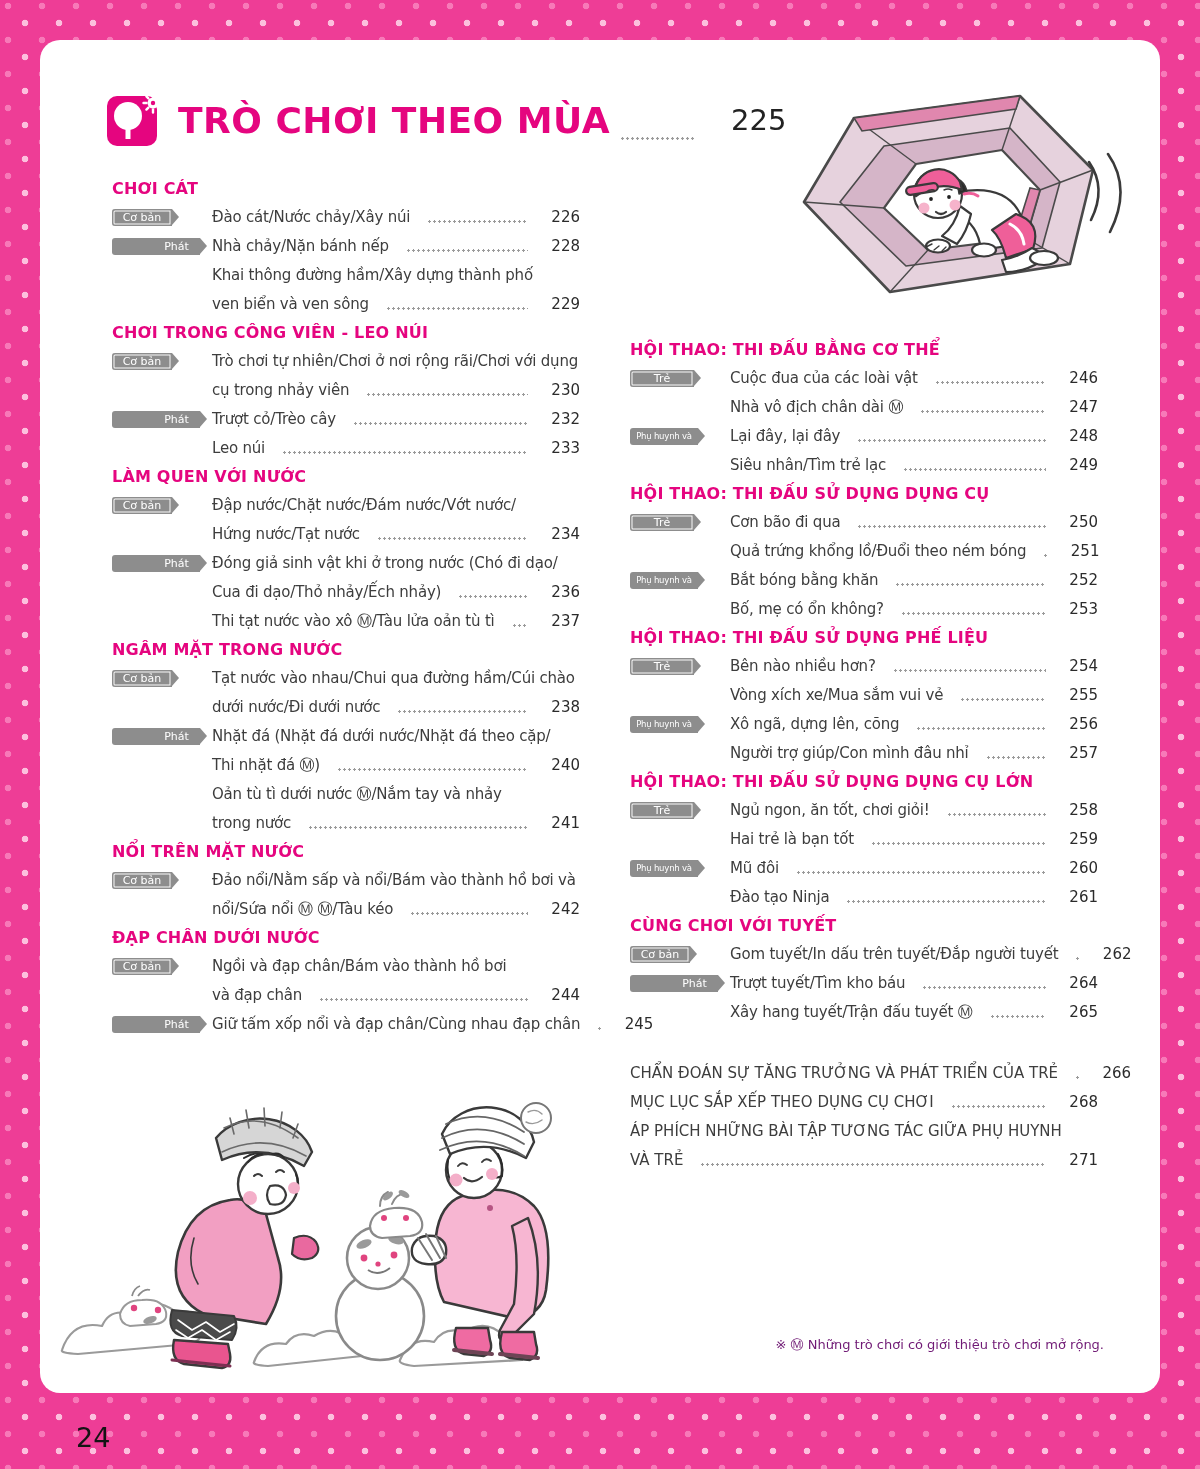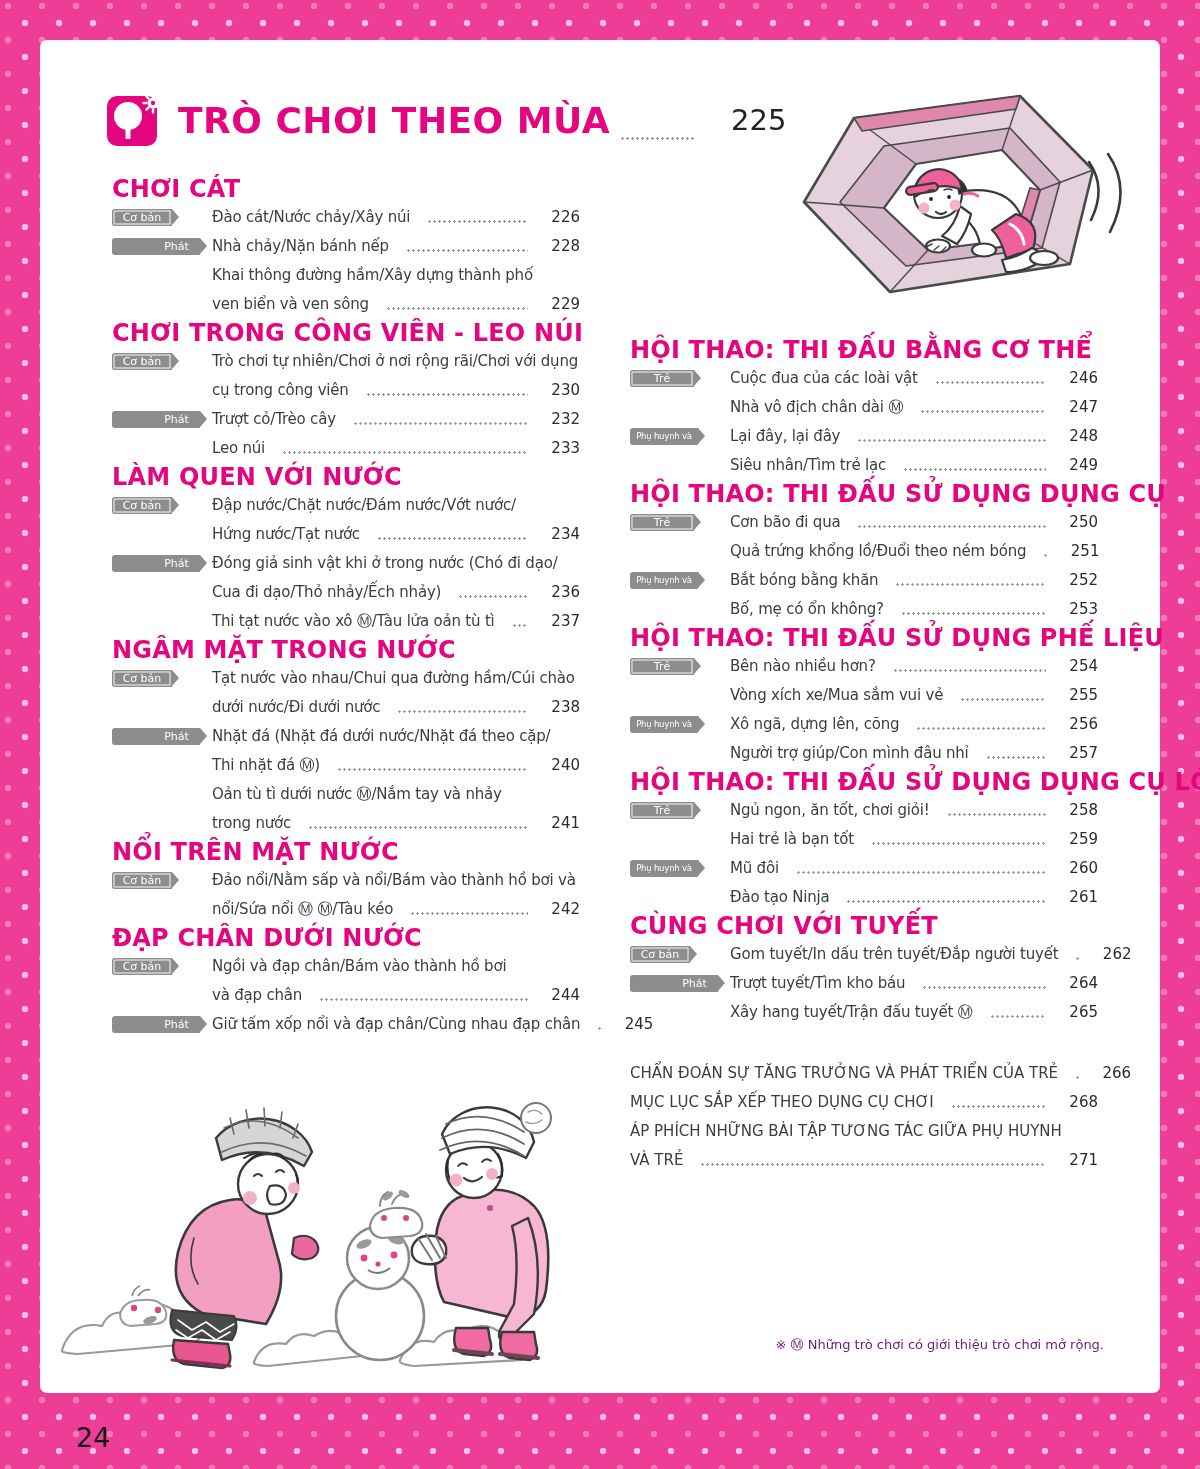--- a/index.html
+++ b/index.html
@@ -13,42 +13,42 @@
     position:absolute;inset:0;
     background-color:#ee3d96;
     background-image:
       radial-gradient(circle, rgba(255,214,234,.85) 3px, rgba(255,214,234,0) 3.6px),
       radial-gradient(circle, rgba(255,170,212,.55) 3px, rgba(255,170,212,0) 3.6px);
     background-size:34px 34px,34px 34px;
     background-position:8px 6px,25px 23px;
   }
   .panel{
     position:absolute;left:40px;top:40px;width:1120px;height:1353px;
-    background:#fff;border-radius:7px;
+    background:#fff;border-radius:20px;
   }
   
   .chap-header{position:absolute;left:66px;top:52px;display:flex;align-items:center;}
   .chap-icon{width:56px;height:56px;flex:none;}
   .chap-title{
     margin:0 6px 0 16px;font-size:36px;font-weight:bold;letter-spacing:.5px;
     color:#e5057f;line-height:56px;white-space:nowrap;
   }
   .chap-leader{width:74px;height:3px;margin:0 6px 10px 4px;align-self:flex-end;
     background-image:radial-gradient(circle,#9a9a9a 1.1px,transparent 1.45px);
     background-size:5px 3px;background-repeat:repeat-x;background-position:left center;}
   .chap-page{font-size:29px;color:#222;line-height:56px;align-self:flex-end;margin-bottom:2px;margin-left:31px;}
 
   
   .col{position:absolute;width:468px;}
   .col-left{left:72px;top:134px;}
   .col-right{left:590px;top:295px;}
   .backmatter{position:absolute;left:590px;top:1002px;width:468px;margin-top:16px;}
 
   .sec-heading{
-    font-size:24px;font-weight:bold;color:#e5057f;line-height:22px;
+    font-size:16px;font-weight:bold;color:#e5057f;line-height:22px;
     margin:4px 0 2px 0;letter-spacing:.2px;white-space:nowrap;
   }
   .line{display:flex;align-items:flex-end;height:29px;gap:12px;}
   .badge-cell{width:88px;flex:none;display:flex;}
   .txt{font-size:15px;color:#3d3d3d;line-height:28px;white-space:nowrap;letter-spacing:-.2px;}
   .caps .txt{font-size:15px;letter-spacing:0;}
   .dots{flex:1;min-width:4px;height:3px;margin:0 4px 8px 5px;
     background-image:radial-gradient(circle,#9a9a9a 1px,transparent 1.35px);
     background-size:5px 3px;background-repeat:repeat-x;background-position:left center;}
   .pg{flex:none;width:36px;text-align:right;font-size:15px;color:#2b2b2b;line-height:28px;}
@@ -133,21 +133,21 @@
         </div>
         <div class="sec-heading">CHƠI TRONG CÔNG VIÊN - LEO NÚI</div>
         <div class="line">
           <span class="badge-cell">
             <span class="badge badge-co_ban">Cơ bản</span>
           </span>
           <span class="txt">Trò chơi tự nhiên/Chơi ở nơi rộng rãi/Chơi với dụng</span>
         </div>
         <div class="line">
           <span class="badge-cell"></span>
-          <span class="txt">cụ trong công viên</span>
+          <span class="txt">cụ trong nhảy viên</span>
           <span class="dots"></span>
           <span class="pg">230</span>
         </div>
         <div class="line">
           <span class="badge-cell">
             <span class="badge badge-phat_trien">Phát triển</span>
           </span>
           <span class="txt">Trượt cỏ/Trèo cây</span>
           <span class="dots"></span>
           <span class="pg">232</span>

